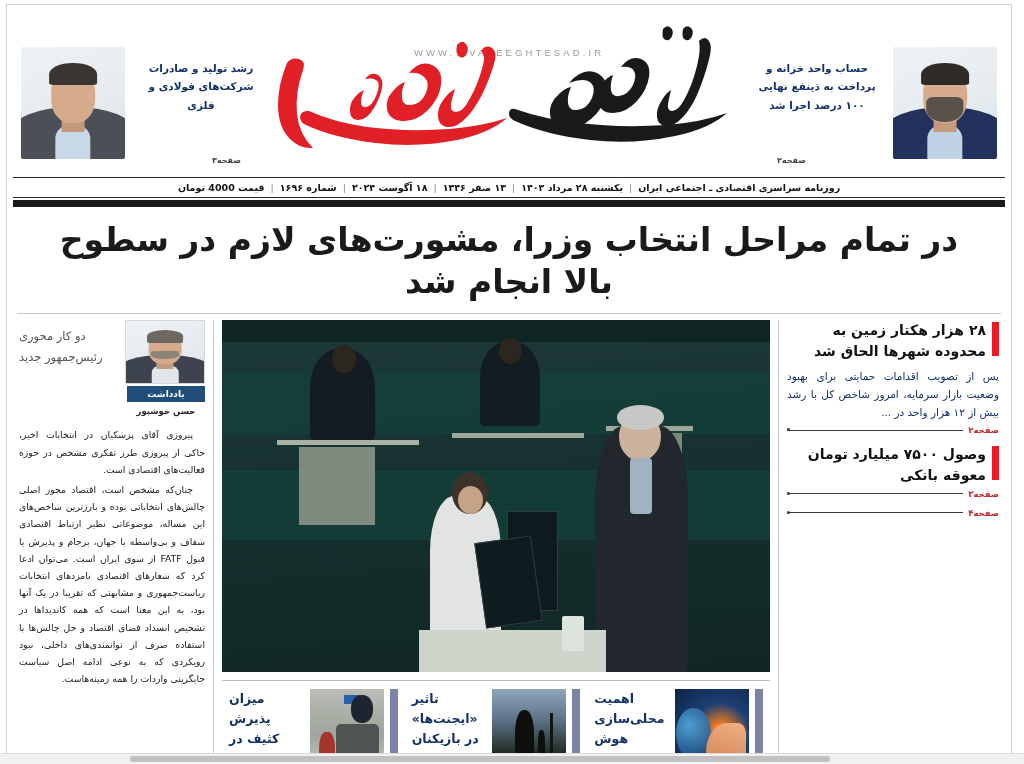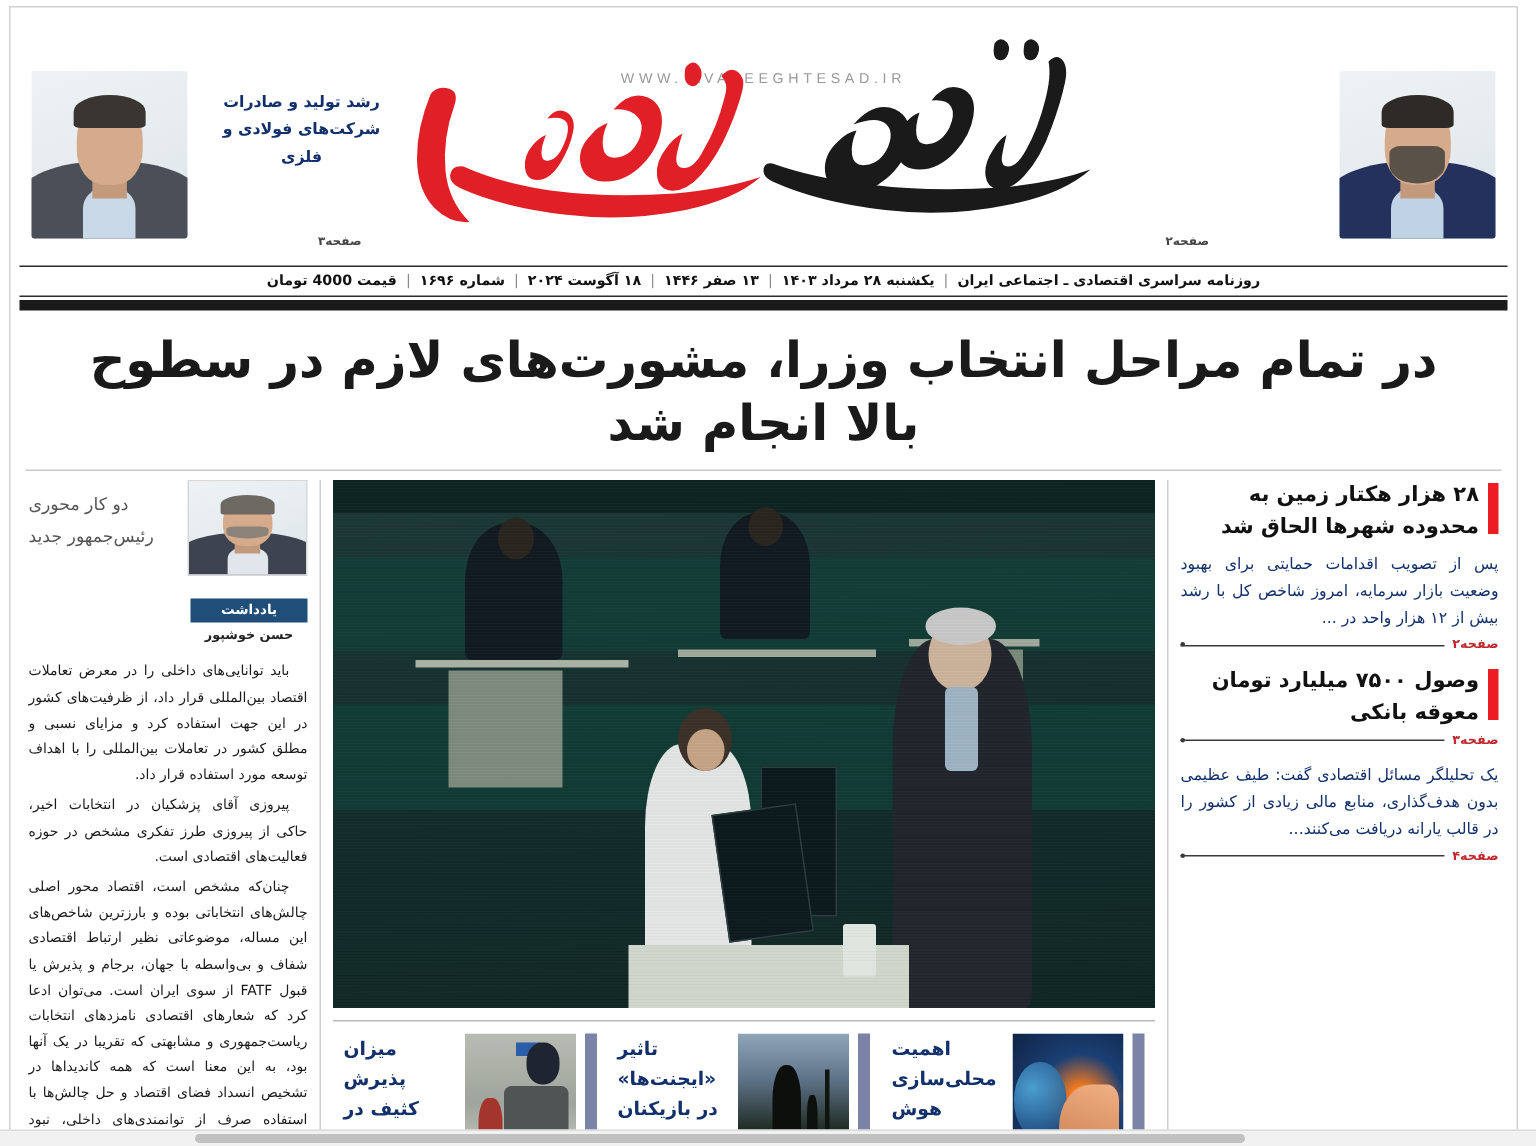--- a/index.html
+++ b/index.html
@@ -112,21 +112,21 @@
   .th-trash .bin{position:absolute;right:6%;bottom:8%;width:58%;height:54%;background:#4e5554;border-radius:5px;}
   .th-trash .person{position:absolute;left:12%;bottom:10%;width:22%;height:44%;background:#a3352c;border-radius:40% 40% 8% 8%;}
   .th-trash .person2{position:absolute;right:14%;top:6%;width:30%;height:30%;background:#1e2430;border-radius:46%;}
   .th-trash .sign{position:absolute;left:46%;top:6%;width:22%;height:10%;background:#2b5ea8;}
 
   
   .ed-top{display:flex;align-items:flex-start;gap:8px;}
   .ed-photo-wrap{width:78px;flex:0 0 78px;}
   .ed-photo{width:78px;height:62px;overflow:hidden;border:1px solid #d8d8d8;}
   .ed-badge{background:#1f4e79;color:#fff;font-size:9px;font-weight:bold;
-            text-align:center;padding:3px 0;margin-top:15px;}
+            text-align:center;padding:3px 0;margin-top:2px;}
   .ed-author{font-size:8.5px;color:#222;text-align:center;margin-top:4px;font-weight:bold;}
   .ed-kicker{flex:1;font-size:11.5px;color:#555;line-height:1.8;text-align:left;padding-top:6px;}
   .ed-body{font-size:9.3px;line-height:1.85;color:#1a1a1a;text-align:justify;margin-top:10px;
            text-align-last:right;}
   .ed-body p{margin:0 0 3px 0;text-indent:12px;}
 
   
   .scroll-h{position:absolute;left:0;bottom:0;width:1024px;height:10px;background:#f1f1f1;border-top:1px solid #dcdcdc;}
   .scroll-h .thumb{position:absolute;left:130px;top:2px;width:700px;height:6px;background:#c1c1c1;border-radius:3px;}
 </style>
@@ -170,20 +170,21 @@
         <div class="portrait">
           <div class="p-bg"></div>
           <div class="p-body" style="background:#23315c"></div>
           <div class="p-shirt" style="background:#bfd3e4"></div>
           <div class="p-neck"></div>
           <div class="p-head"></div>
           <div class="p-beard" style="background:#5a5148"></div>
           <div class="p-hair" style="background:#2e2a26"></div>
         </div>
       </div>
+      <div class="ear-txt">حساب واحد خزانه و پرداخت به ذینفع نهایی ۱۰۰ درصد اجرا شد</div>
       <div class="ear-page">صفحه۲</div>
     </div>
 
     <div class="ear ear-left">
       <div class="ear-photo">
         <div class="portrait">
           <div class="p-bg"></div>
           <div class="p-body" style="background:#4a4f58"></div>
           <div class="p-shirt" style="background:#c9d8e6"></div>
           <div class="p-neck"></div>
@@ -237,21 +238,20 @@
           <div class="news-bar"></div>
           <div class="news-title">وصول ۷۵۰۰ میلیارد تومان معوقه بانکی</div>
         </div>
         <div class="news-foot">
           <div class="news-page">صفحه۳</div>
           <div class="news-rule"></div>
         </div>
       </div>
 
       <div class="news">
-        <div class="news-body">یک تحلیلگر مسائل اقتصادی گفت: طیف عظیمی بدون هدف‌گذاری، منابع مالی زیادی از کشور را در قالب یارانه دریافت می‌کنند...</div>
         <div class="news-foot">
           <div class="news-page">صفحه۴</div>
           <div class="news-rule"></div>
         </div>
       </div>
 
     </div>
 
     <div class="col-mid">
 
@@ -341,21 +341,20 @@
               <div class="p-beard" style="background:#8b8379;height:12%;bottom:40%"></div>
               <div class="p-hair" style="background:#6e6862"></div>
             </div>
           </div>
           <div class="ed-badge">یادداشت</div>
           <div class="ed-author">حسن خوشپور</div>
         </div>
         <div class="ed-kicker">دو کار محوری رئیس‌جمهور جدید</div>
       </div>
       <div class="ed-body">
-        <p>باید توانایی‌های داخلی را در معرض تعاملات اقتصاد بین‌المللی قرار داد، از ظرفیت‌های کشور در این جهت استفاده کرد و مزایای نسبی و مطلق کشور در تعاملات بین‌المللی را با اهداف توسعه مورد استفاده قرار داد.</p>
         <p>پیروزی آقای پزشکیان در انتخابات اخیر، حاکی از پیروزی طرز تفکری مشخص در حوزه فعالیت‌های اقتصادی است.</p>
         <p>چنان‌که مشخص است، اقتصاد محور اصلی چالش‌های انتخاباتی بوده و بارزترین شاخص‌های این مساله، موضوعاتی نظیر ارتباط اقتصادی شفاف و بی‌واسطه با جهان، برجام و پذیرش یا قبول FATF از سوی ایران است. می‌توان ادعا کرد که شعارهای اقتصادی نامزدهای انتخابات ریاست‌جمهوری و مشابهتی که تقریبا در یک آنها بود، به این معنا است که همه کاندیداها در تشخیص انسداد فضای اقتصاد و حل چالش‌ها با استفاده صرف از توانمندی‌های داخلی، نبود رویکردی که به نوعی ادامه اصل سیاست جایگزینی واردات را همه زمینه‌هاست.</p>
 
       </div>
     </div>
 
   </div>
  </div>
 
  <div class="scroll-h">

